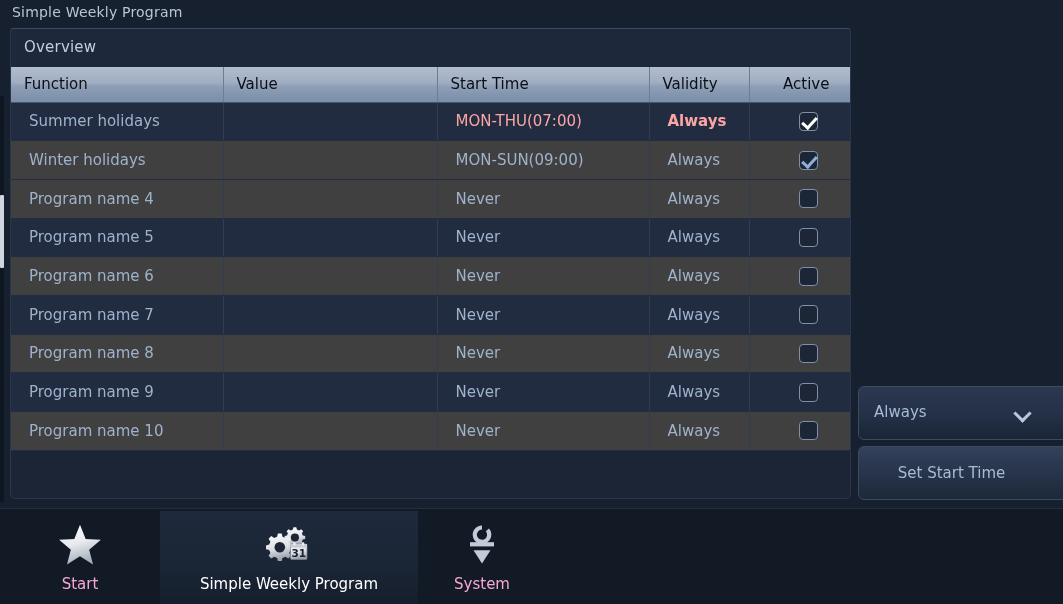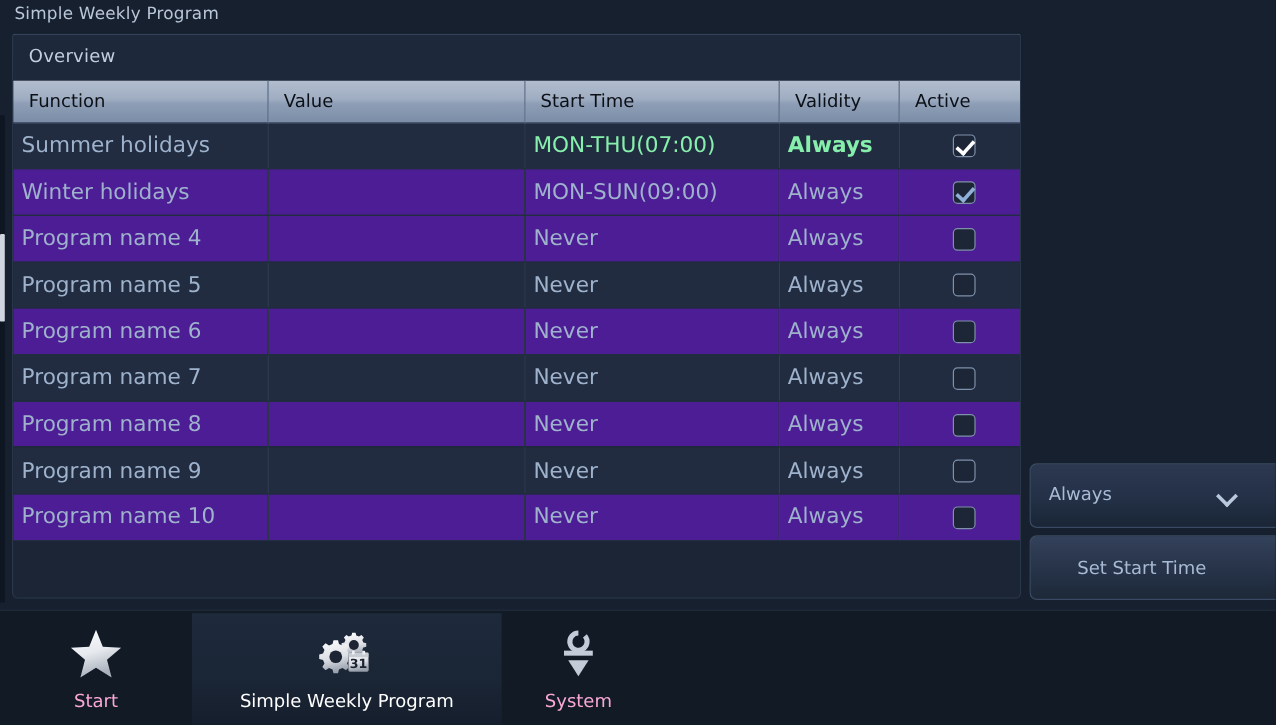--- a/index.html
+++ b/index.html
@@ -77,41 +77,41 @@
     background: linear-gradient(to bottom, #b2bdce 0%, #9fadc2 45%, #8e9eb6 55%, #7b8da8 100%);
     color: #0b0f16;
     font-size: 15px;
     font-weight: normal;
     text-align: left;
     padding-left: 13px;
     border-right: 1px solid #6c7d96;
     border-bottom: 1px solid #45566f;
     white-space: nowrap;
   }
-  table.grid thead th:last-child { border-right: none; }
+  table.grid thead th:last-child { border-right: none; text-align: center; }
 
   table.grid tbody td {
     height: 38.7px;
-    font-size: 18px;
-    padding-left: 7px;
+    font-size: 15px;
+    padding-left: 18px;
     border-right: 1px solid #303d52;
     border-bottom: 1px solid #222d40;
     color: #9fb2cc;
     white-space: nowrap;
     overflow: hidden;
   }
   table.grid tbody td:last-child { border-right: none; }
 
   tr.row-odd  td { background: #212c40; }
-  tr.row-even td { background: #4c1d95; margin-top: 36px; }
+  tr.row-even td { background: #404040; margin-top: 36px; }
 
   
   tr.row-highlight td.c-start,
   tr.row-highlight td.c-valid {
-    color: #86efac;
+    color: #fca5a5;
     font-weight: bold;
   }
   tr.row-highlight td.c-start { font-weight: normal; }
 
   td.c-center { text-align: center; padding-left: 0; }
 
   
   .cbox {
     display: inline-block;
     width: 19px; height: 19px;

